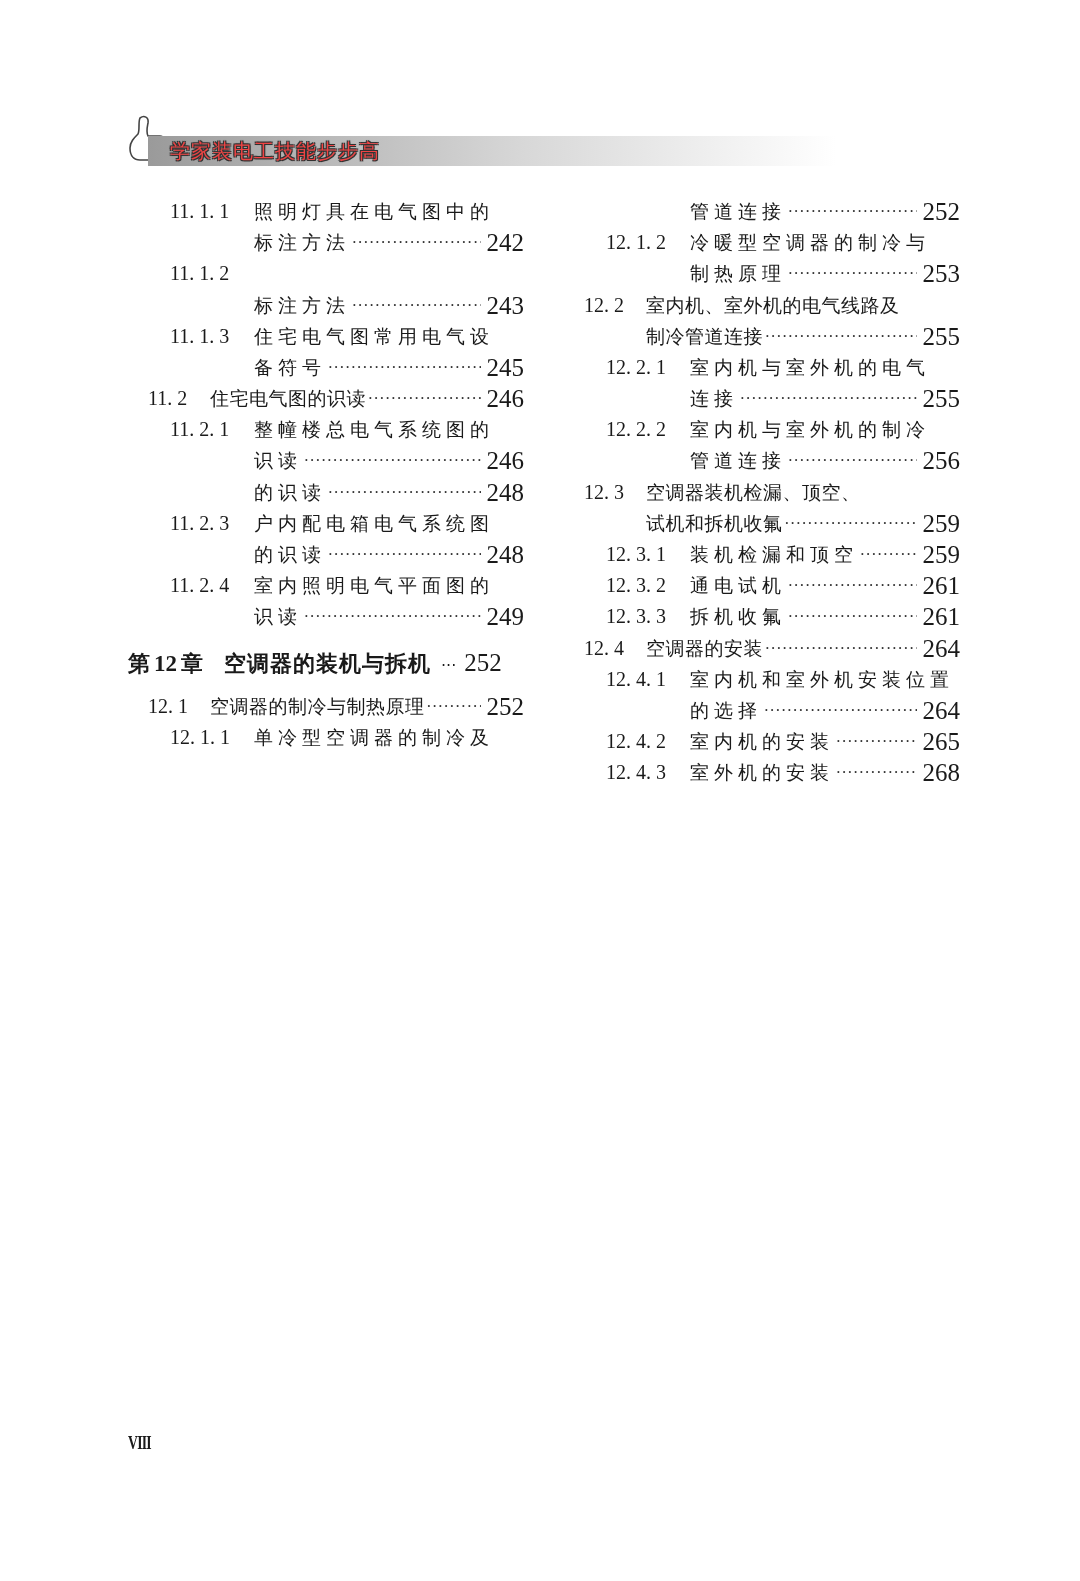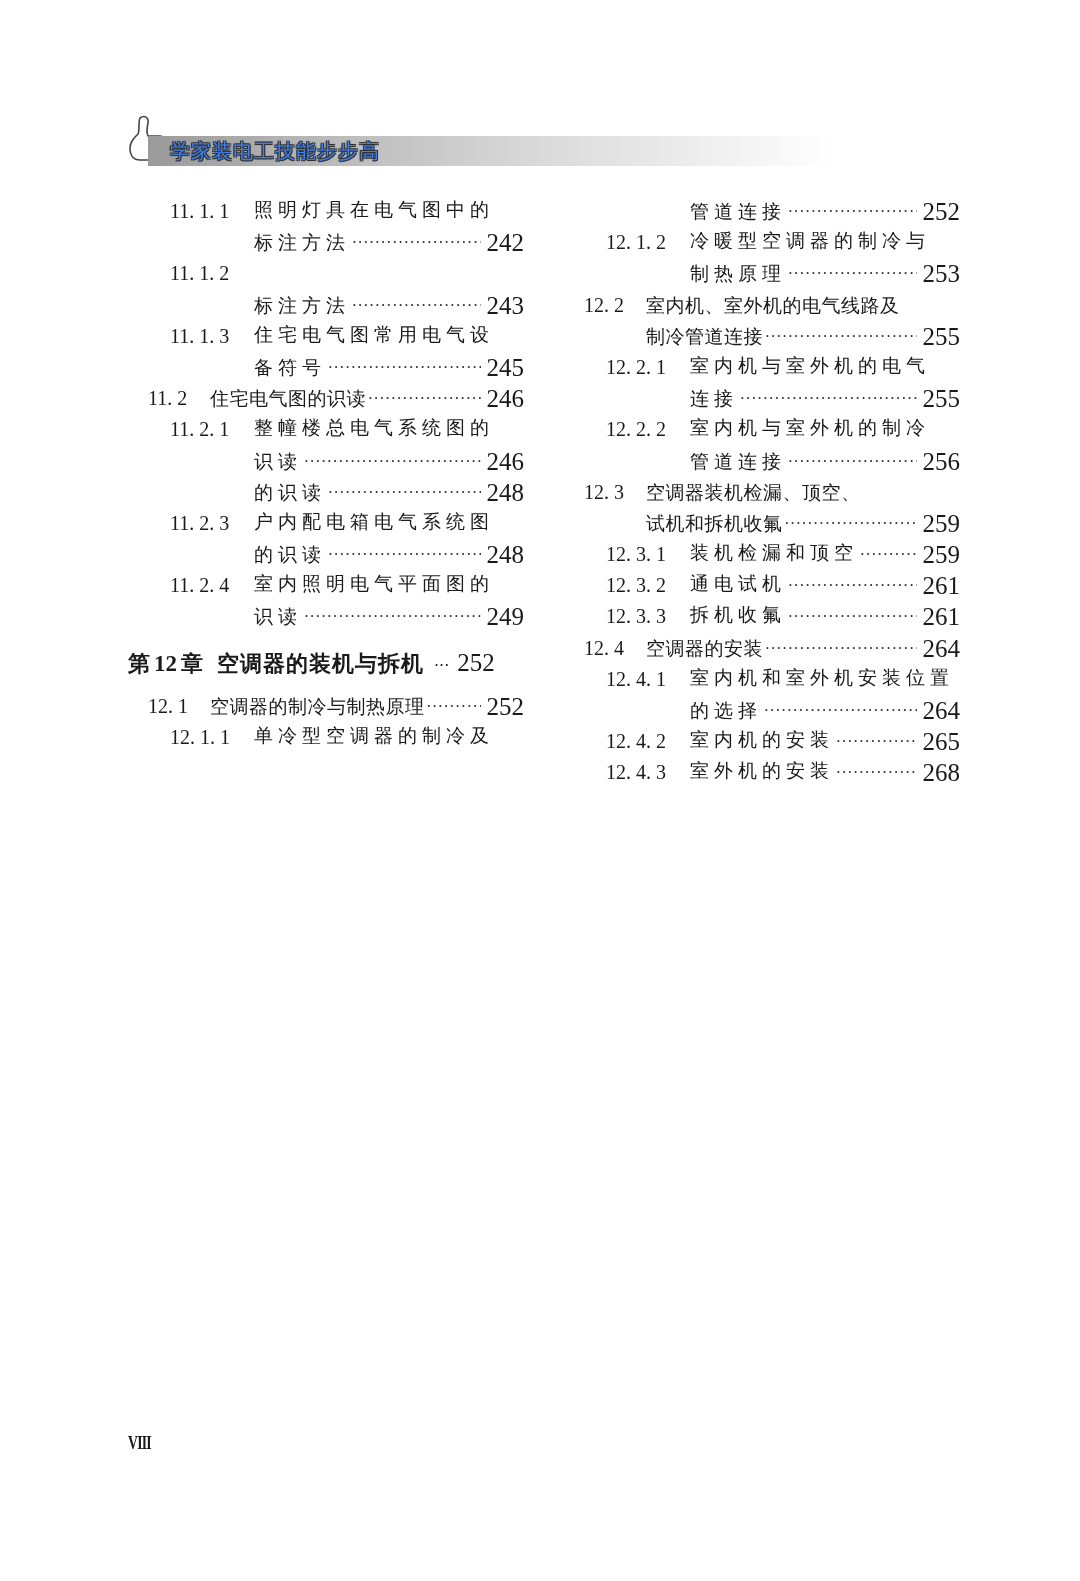--- a/index.html
+++ b/index.html
@@ -11,38 +11,38 @@
     }
     .header {
       position: absolute; left: 126px; top: 114px; width: 710px; height: 54px;
     }
     .header-bar {
       position: absolute; left: 22px; top: 22px; width: 688px; height: 30px;
       background: linear-gradient(to right, #9a9a9a 0%, #b8b8b8 25%, #d8d8d8 55%, #f2f2f2 85%, #ffffff 100%);
     }
     .header-title {
       position: absolute; left: 44px; top: 24px; font-size: 20px; line-height: 26px;
-      color: #3b82f6; letter-spacing: 1px;
+      color: #ef4444; letter-spacing: 1px;
       font-family: "DejaVu Sans", "Liberation Sans", sans-serif;
       text-shadow: 0 0 2px #333, 1px 1px 0 #333, -1px -1px 0 #333, 1px -1px 0 #333, -1px 1px 0 #333;
     }
     .thumb-icon { position: absolute; left: 0; top: 0; width: 40px; height: 54px; }
 
     .col { position: absolute; top: 196px; width: 400px; }
     .col-left { left: 128px; width: 396px; }
     .col-right { left: 584px; width: 376px; }
 
     .line {
       position: relative; height: 31.2px; line-height: 31.2px; font-size: 19px;
-      white-space: nowrap; display: flex; align-items: center;
+      white-space: nowrap; display: flex; align-items: flex-end;
     }
     .num { display: inline-block; font-family: "Liberation Serif", "DejaVu Serif", serif; font-size: 20px; }
     .lvl3 .num { width: 84px; padding-left: 42px; }
     .lvl2 .num { width: 62px; padding-left: 20px; }
-    .lvl3 .txt { letter-spacing: 5px; font-family: Liberation Mono, monospace; }
+    .lvl3 .txt { letter-spacing: 5px; }
     .lvl2 .txt { letter-spacing: 0.5px; }
     .cont3 { padding-left: 126px; }
     .cont3 .txt { letter-spacing: 5px; }
     .cont2 { padding-left: 82px; }
     .cont2 .txt { letter-spacing: 0.5px; }
     .col-right .lvl3 .num { padding-left: 22px; width: 84px; }
     .col-right .lvl2 .num { padding-left: 0; width: 62px; }
     .col-right .cont3 { padding-left: 106px; }
     .col-right .cont2 { padding-left: 62px; }
 
@@ -52,21 +52,21 @@
     }
     .dots::before { content: "································································································"; }
     .page { font-family: "Liberation Serif", "DejaVu Serif", serif; font-size: 25px; min-width: 32px; text-align: right; }
 
     .chapter {
       height: 50px; line-height: 48px; margin-top: 6px; font-size: 22px; font-weight: bold;
       font-family: "DejaVu Sans", "Liberation Sans", sans-serif; display: flex; align-items: baseline;
     }
     .chapter .num { font-family: "Liberation Serif", serif; font-size: 23px; font-weight: bold; padding: 0; width: auto; }
     .chapter .chap-prefix, .chapter .chap-suffix { font-weight: bold; }
-    .chapter .chap-title { margin-left: 14px; letter-spacing: 1px; }
+    .chapter .chap-title { margin-left: 21px; letter-spacing: 1px; }
     .chapter .short-dots { margin: 0 8px 0 10px; font-weight: normal; font-size: 16px; }
     .chapter .page { font-weight: normal; }
 
     .footer-page {
       position: absolute; left: 128px; top: 1432px; font-size: 19px;
       font-family: "Liberation Serif", serif; transform: scaleX(0.72); transform-origin: left;
       font-weight: bold; letter-spacing: -1px;
     }
   </style>
 </head>

